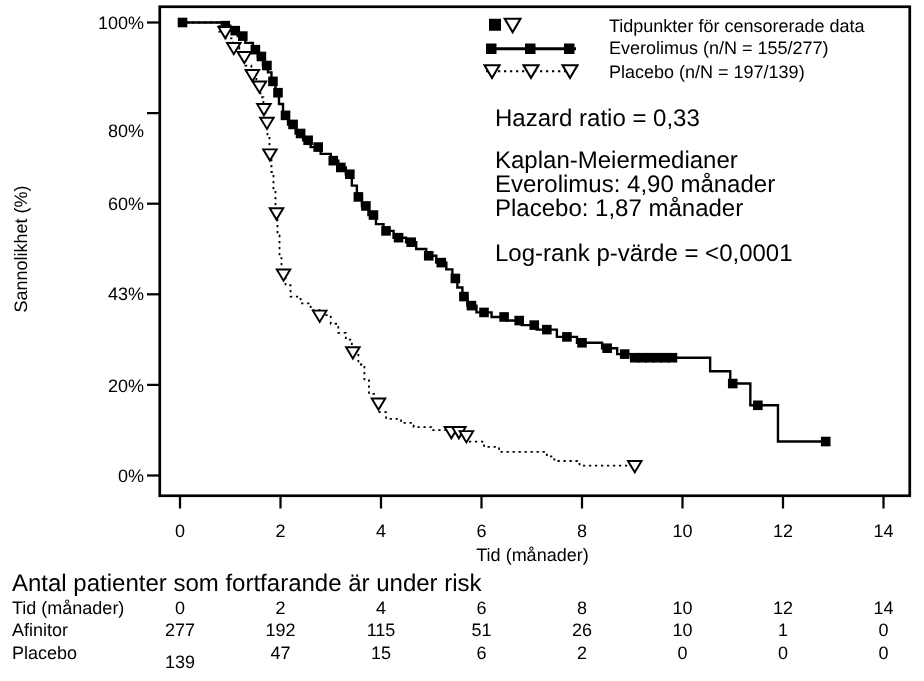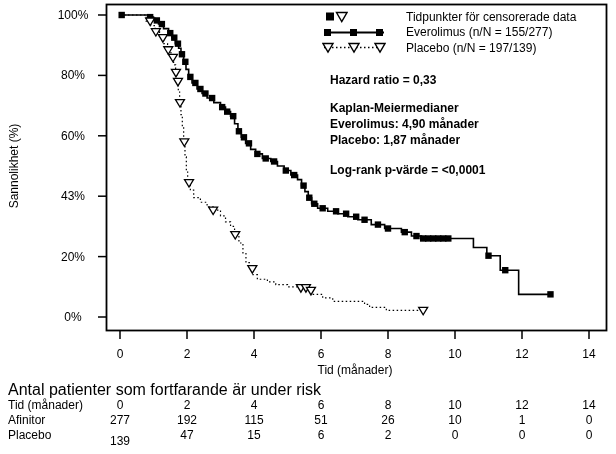--- a/index.html
+++ b/index.html
@@ -7,30 +7,30 @@
     position:relative;width:616px;height:454px;background:#ffffff;
     font-family:"Liberation Sans",sans-serif;color:#000;overflow:hidden;
   }
   .fig *{box-sizing:border-box;}
   svg#plot{position:absolute;left:0;top:0;}
   .ylab{
     position:absolute;left:-41px;top:159px;width:110px;text-align:center;
     transform:rotate(-90deg);font-size:12px;white-space:nowrap;
   }
   .ytick{position:absolute;left:50px;width:46px;height:14px;line-height:14px;
-    text-align:center;font-size:12px;}
+    text-align:right;font-size:12px;}
   .xtick{position:absolute;top:347px;width:40px;height:14px;line-height:14px;
     text-align:center;font-size:12px;}
   .xlab{position:absolute;left:270px;top:363px;width:170px;text-align:center;
     font-size:12px;}
   .legend{position:absolute;left:322px;top:9px;font-size:12px;}
   .lrow{display:flex;align-items:center;height:15.5px;}
   .licon{width:84px;flex:0 0 84px;display:flex;align-items:center;}
   .ltext{white-space:nowrap;}
-  .annot{position:absolute;left:330px;top:72px;font-size:12px;line-height:16px;font-weight:bold;}
+  .annot{position:absolute;left:330px;top:72px;font-size:16px;line-height:16px;}
   .annot .gap1{height:12px;}
   .annot .gap2{height:14px;}
   .annot div{white-space:nowrap;}
   .risk-title{position:absolute;left:8px;top:381px;font-size:16px;white-space:nowrap;}
   .risk-label{position:absolute;left:8px;width:110px;font-size:12px;height:14px;
     line-height:14px;white-space:nowrap;}
   .risk-val{position:absolute;width:44px;text-align:center;font-size:12px;
     height:14px;line-height:14px;}
 </style>
 </head>
@@ -117,21 +117,21 @@
       <path d="M247.82500000000002 265.68 L256.82500000000005 265.68 L252.32500000000002 273.18 Z" fill="#fff" stroke="#000000" stroke-width="1.3"></path>
       <path d="M296.4 284.706 L305.4 284.706 L300.9 292.206 Z" fill="#fff" stroke="#000000" stroke-width="1.3"></path>
       <path d="M301.42499999999995 284.706 L310.42499999999995 284.706 L305.92499999999995 292.206 Z" fill="#fff" stroke="#000000" stroke-width="1.3"></path>
       <path d="M306.45000000000005 287.424 L315.45000000000005 287.424 L310.95000000000005 294.924 Z" fill="#fff" stroke="#000000" stroke-width="1.3"></path>
       <path d="M418.675 307.356 L427.675 307.356 L423.175 314.856 Z" fill="#fff" stroke="#000000" stroke-width="1.3"></path>
     </svg>
 
   <div class="ylab">Sannolikhet (%)</div>
 
   <span class="ytick" style="top:8px">100%</span>
-  <span class="ytick" style="top:68px">80%</span>
+  <span class="ytick" style="top:80px">80%</span>
   <span class="ytick" style="top:129px">60%</span>
   <span class="ytick" style="top:189px">43%</span>
   <span class="ytick" style="top:250px">20%</span>
   <span class="ytick" style="top:310px">0%</span>
 
   <span class="xtick" style="left:100px">0</span>
   <span class="xtick" style="left:167px">2</span>
   <span class="xtick" style="left:234px">4</span>
   <span class="xtick" style="left:301px">6</span>
   <span class="xtick" style="left:368px">8</span>

